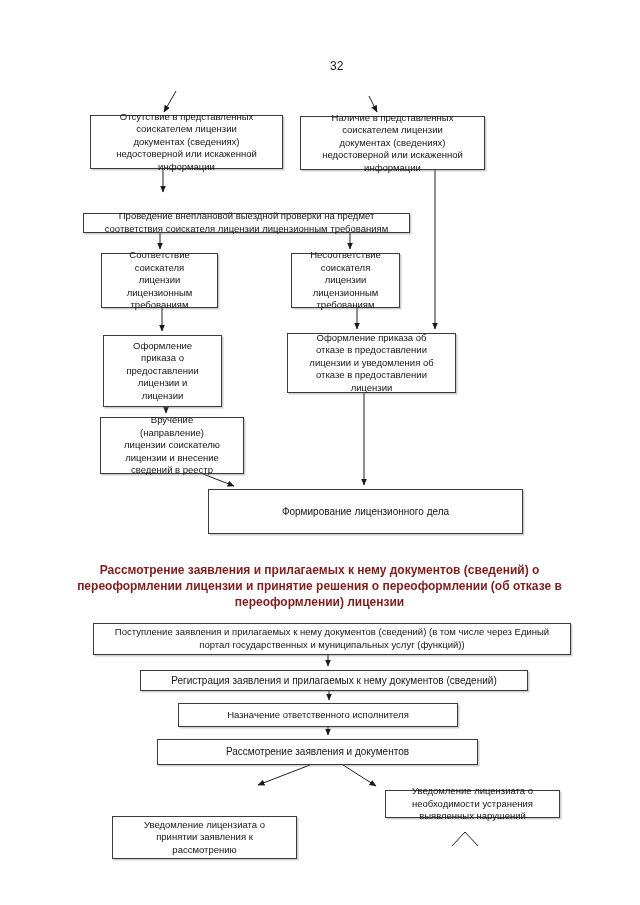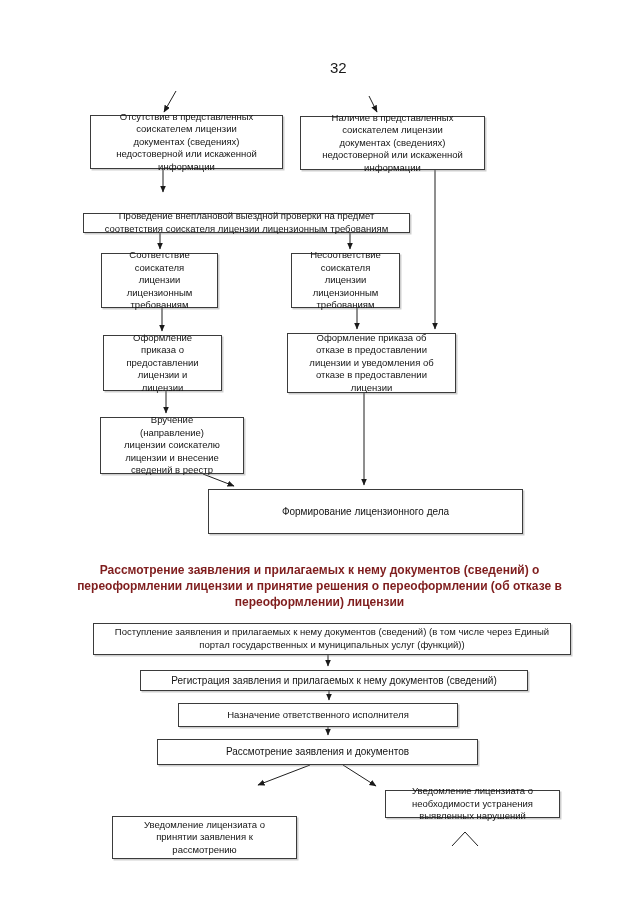--- a/index.html
+++ b/index.html
@@ -2,40 +2,40 @@
 <html><head>
 <meta charset="utf-8">
 <style>
   html,body{margin:0;padding:0;background:#e8e8e8;}
   .page{
     position:relative;width:640px;height:905px;background:#ffffff;
     font-family:"Liberation Sans","DejaVu Sans",sans-serif;color:#111;
     overflow:hidden;margin:0 auto;
   }
   .connectors{position:absolute;left:0;top:0;width:640px;height:905px;pointer-events:none;}
-  .pageno{position:absolute;left:330px;top:59px;font-size:15px;color:#1a1a1a;}
+  .pageno{position:absolute;left:330px;top:59px;font-size:12px;color:#1a1a1a;}
   .box{
     position:absolute;box-sizing:border-box;background:#fff;
     border:1px solid #3b3b3b;box-shadow:1.5px 1.5px 0 rgba(125,125,125,.38);
     display:flex;align-items:center;justify-content:center;
     text-align:center;font-size:9.5px;line-height:1.32;padding:2px 20px;
     color:#141414;
   }
   .heading{
     position:absolute;left:62px;top:563px;width:515px;
     font-size:12px;font-weight:bold;text-align:center;line-height:1.33;
     color:#7f1d1d;
   }
   
   .b-absence      {left:90px;  top:115px; width:193px; height:54px;}
   .b-presence     {left:300px; top:116px; width:185px; height:54px;}
   .b-inspection   {left:83px;  top:213px; width:327px; height:20px;}
   .b-compliance   {left:101px; top:253px; width:117px; height:55px;}
   .b-noncompliance{left:291px; top:253px; width:109px; height:55px;}
-  .b-order-grant  {left:103px; top:335px; width:119px; height:56px;}
+  .b-order-grant  {left:103px; top:335px; width:119px; height:72px;}
   .b-order-refuse {left:287px; top:333px; width:169px; height:60px;}
   .b-delivery     {left:100px; top:417px; width:144px; height:57px;}
   .b-file         {left:208px; top:489px; width:315px; height:45px; font-size:10px;}
   
   .b-receipt      {left:93px;  top:623px; width:478px; height:32px;}
   .b-registration {left:140px; top:670px; width:388px; height:21px; font-size:10px;}
   .b-assignment   {left:178px; top:703px; width:280px; height:24px;}
   .b-review       {left:157px; top:739px; width:321px; height:26px; font-size:10px;}
   .b-notice-accept    {left:112px; top:788px; width:185px; height:43px;margin-top:28px;}
   .b-notice-violations{left:385px; top:790px; width:175px; height:28px;}

